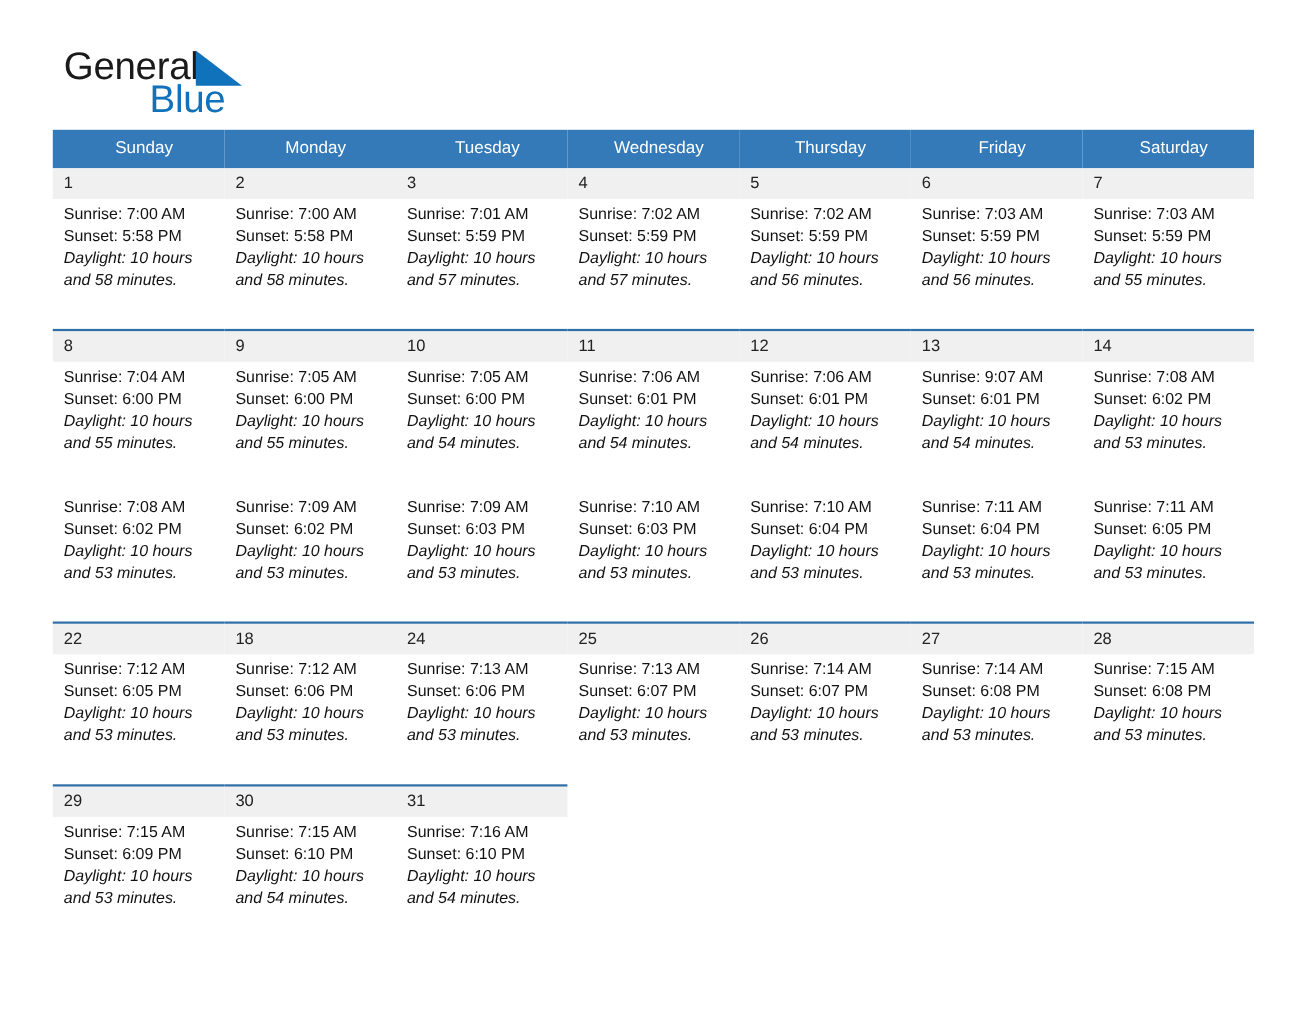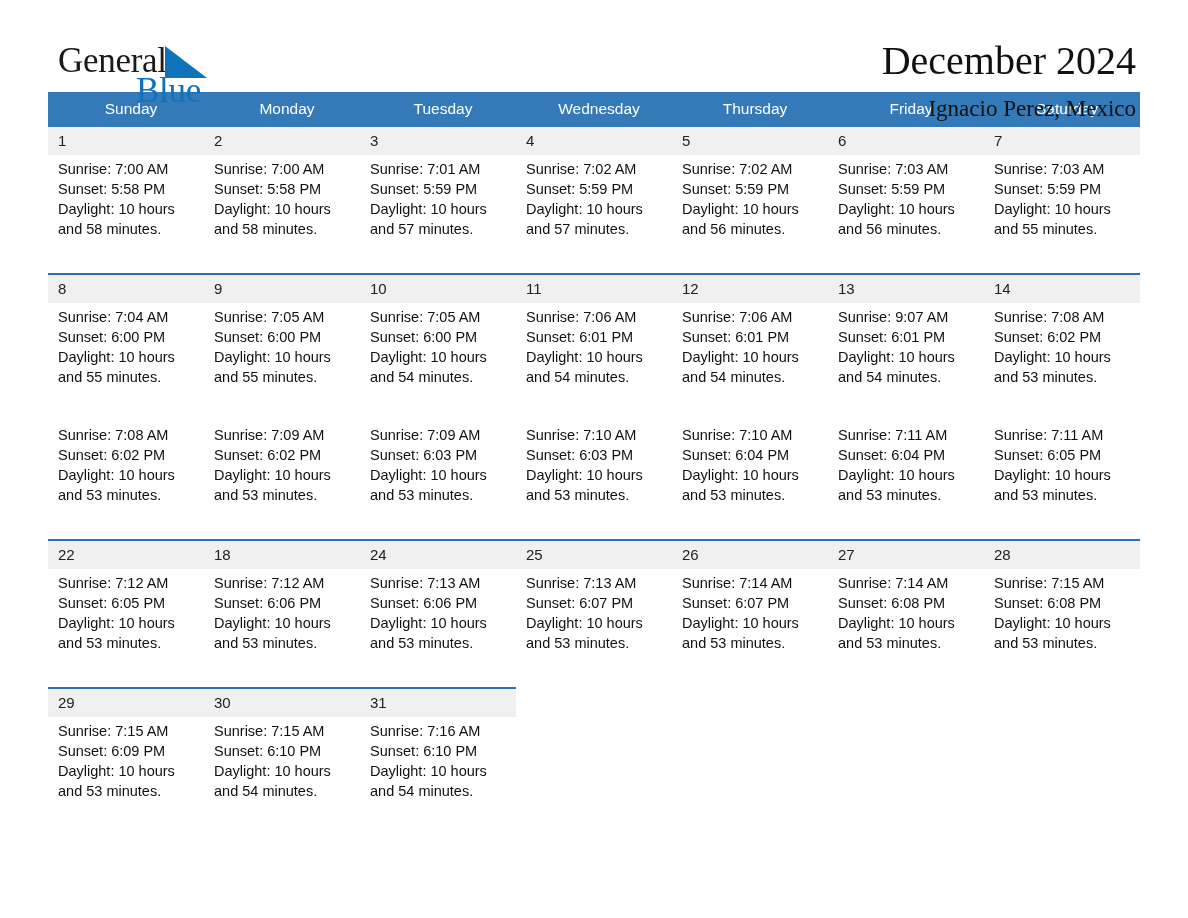--- a/index.html
+++ b/index.html
@@ -18,22 +18,21 @@
     position: relative;
     width: 1188px;
     height: 918px;
     box-sizing: border-box;
     padding: 0 48px;
   }
 
   
   .header {
     position: relative;
-    height: 92px;
-    font-family: Liberation Serif, serif;
+    height: 118px;
   }
   .brand {
     position: absolute;
     left: 10px;
     top: 42px;
     width: 290px;
     height: 72px;
   }
   .brand-line1 {
     position: relative;
@@ -125,38 +124,34 @@
     font-size: 14.5px;
     line-height: 20px;
     color: #111;
     padding: 4px 8px 20px 10px;
     vertical-align: top;
     height: 94px;
   }
   .detail-row td.empty { color: transparent; }
 
   .cell-line { white-space: nowrap; }
-  .daylight-wrap { white-space: normal; }
+  .daylight-wrap { white-space: normal; font-style: italic; }
 </style>
 </head>
 <body>
 
 <div class="page">
 
   <div class="header">
 
     <div class="brand">
       <div class="brand-line1"><span>General</span><span class="brand-tri"></span></div>
       <div class="brand-line2">Blue</div>
     </div>
 
-    <div class="title-block">
-      <div class="month-title">December 2024</div>
-      <div class="location">Ignacio Perez, Mexico</div>
-    </div>
 
   </div>
 
   <table class="calendar">
     <colgroup>
       <col>
         <col>
         <col>
         <col>
         <col>

